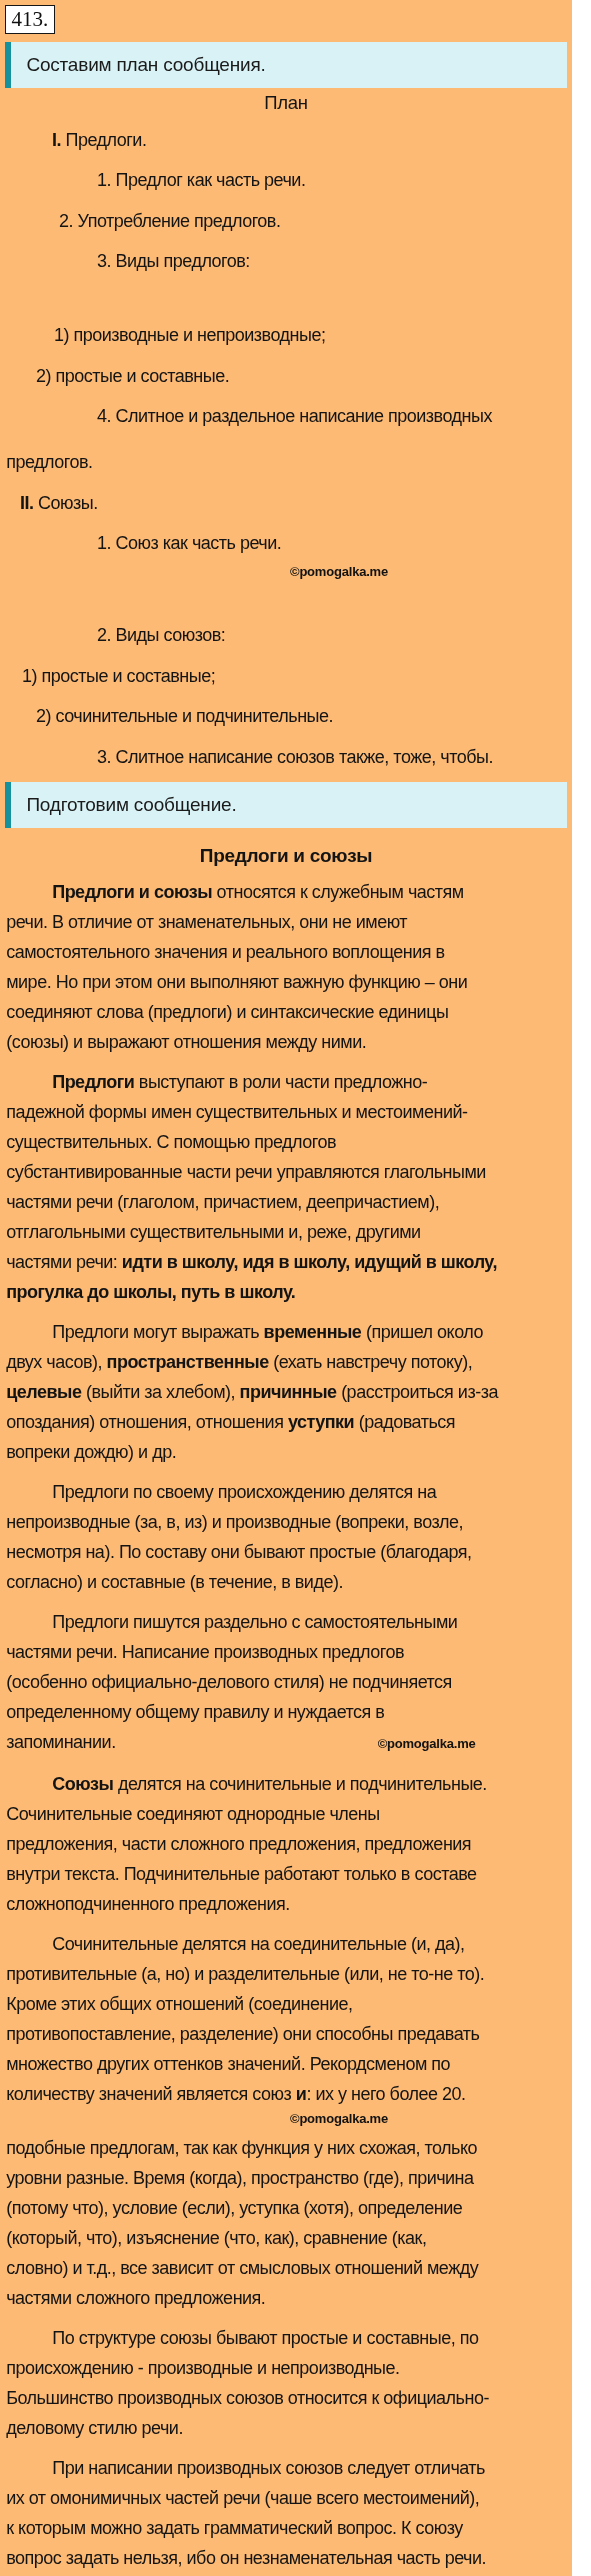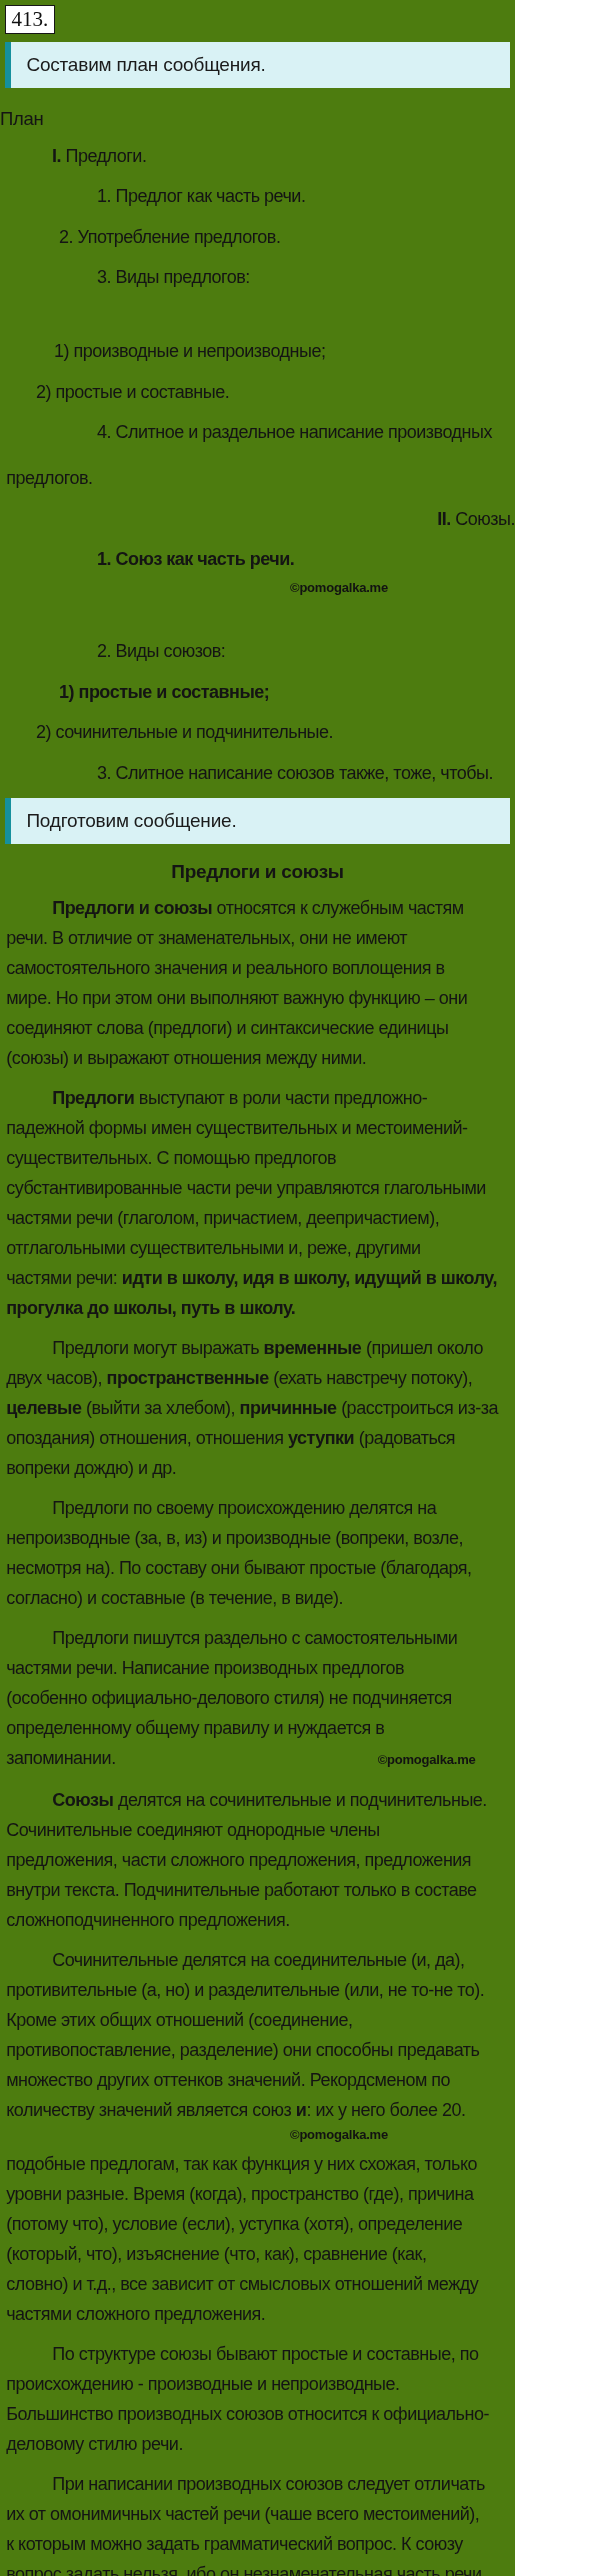--- a/index.html
+++ b/index.html
@@ -1,19 +1,19 @@
 <!DOCTYPE html>
 <html style="font-size:10px"><head>
 <meta charset="utf-8">
 <style>
   html,body{margin:0;padding:0;background:#ffffff;}
   .page{
     position:relative;
-    width:515px;height:2576px;
-    background:#4d7c0f;
+    width:572px;height:2576px;
+    background:#fdba74;
     color:#141414;
     font-family:"Liberation Sans",sans-serif;
     overflow:hidden;
   }
   .tasknum{
     display:inline-block;
     margin:5px 0 0 5px;
     border:1.8px solid #161616;
     padding:0.6px 5.5px 1.8px 5.5px;
     font-family:"Liberation Serif",serif;
@@ -25,22 +25,23 @@
   .banner{
     margin:8px 5px 0 5px;
     background:#d9f2f5;
     border-left:6.2px solid #15909d;
     padding:11.7px 6.2px 11.7px 15.4px;
     font-size:19px;
     letter-spacing:-0.2px;
     color:#1b1b1b;
   }
   .plan-title{
+    text-align:center;
     font-size:18.5px;
-    margin-top:20px;
+    margin-top:4px;
     letter-spacing:-0.3px;
   }
   .plan{margin-top:11px;}
   .plan-line{
     font-size:18px;
     line-height:30px;
     margin-bottom:10.5px;
     letter-spacing:-0.5px;
     white-space:nowrap;
   }
@@ -97,25 +98,25 @@
 
   <div class="plan" id="plan-list">
       <div class="plan-line" style="margin-left: 52px;"><b>I.</b> Предлоги.</div>
       <div class="plan-line" style="margin-left: 97px;">1. Предлог как часть речи.</div>
       <div class="plan-line" style="margin-left: 59px;">2. Употребление предлогов.</div>
       <div class="plan-line" style="margin-left: 97px;">3. Виды предлогов:</div>
       <div class="plan-line" style="margin-left: 54px; margin-top: 44px;">1) производные и непроизводные;</div>
       <div class="plan-line" style="margin-left: 36px;">2) простые и составные.</div>
       <div class="plan-line" style="margin-left: 97px; margin-bottom: 16px;">4. Слитное и раздельное написание производных</div>
       <div class="plan-line" style="margin-left: 6.2px;">предлогов.</div>
-      <div class="plan-line" style="margin-left: 20px; text-align: right;"><b>II.</b> Союзы.</div>
-      <div class="plan-line" style="margin-left: 97px; font-weight: bold;">1. Союз как часть речи.</div>
+      <div class="plan-line" style="margin-left: 20px;"><b>II.</b> Союзы.</div>
+      <div class="plan-line" style="margin-left: 97px;">1. Союз как часть речи.</div>
       <div class="wm wm-plan">©pomogalka.me</div>
       <div class="plan-line" style="margin-left: 97px; margin-top: 43px;">2. Виды союзов:</div>
-      <div class="plan-line" style="margin-left: 59px; font-weight: bold;">1) простые и составные;</div>
+      <div class="plan-line" style="margin-left: 22px;">1) простые и составные;</div>
       <div class="plan-line" style="margin-left: 36px;">2) сочинительные и подчинительные.</div>
       <div class="plan-line" style="margin-left: 97px;">3. Слитное написание союзов также, тоже, чтобы.</div>
     </div>
 
   <div class="banner">
     <span>Подготовим сообщение.</span>
   </div>
 
   <div class="report-title">Предлоги и союзы</div>
 

